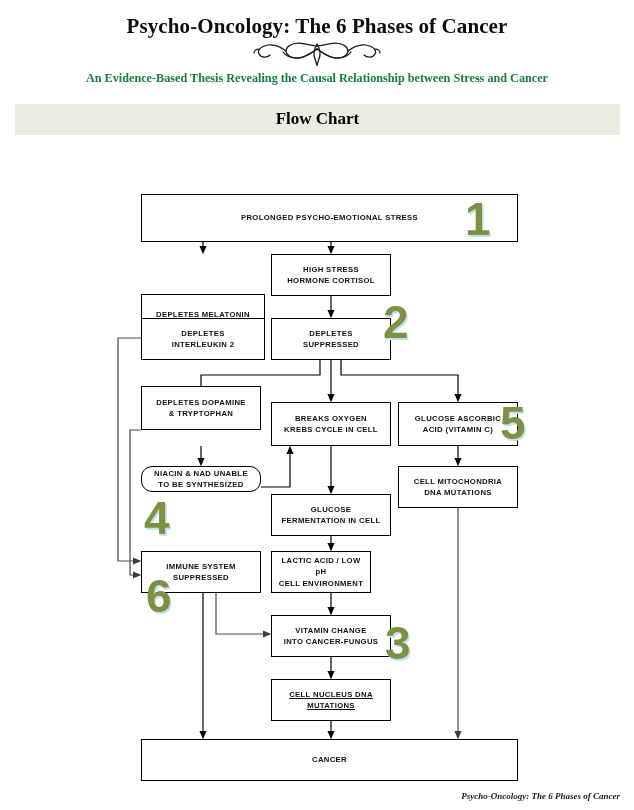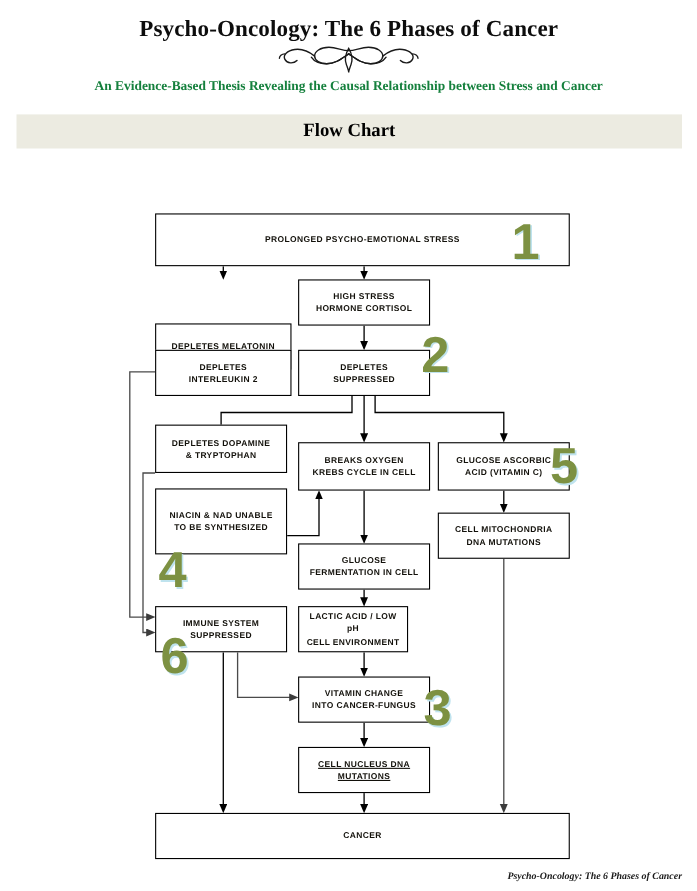--- a/index.html
+++ b/index.html
@@ -247,21 +247,21 @@
     </div>
   </div>
 
   <div class="node" style="left:398px; top:402px; width:120px; height:44px;">
     <div>
       <span>GLUCOSE ASCORBIC</span>
       <span>ACID (VITAMIN C)</span>
     </div>
   </div>
 
-  <div class="node" style="left:141px; top:444px; width:120px; height:60px;">
+  <div class="node" style="left:141px; top:466px; width:120px; height:26px;border-radius:11px;">
     <div>
       <span>NIACIN &amp; NAD UNABLE</span>
       <span>TO BE SYNTHESIZED</span>
     </div>
   </div>
 
   <div class="node" style="left:398px; top:466px; width:120px; height:42px;">
     <div>
       <span>CELL MITOCHONDRIA</span>
       <span>DNA MUTATIONS</span>

